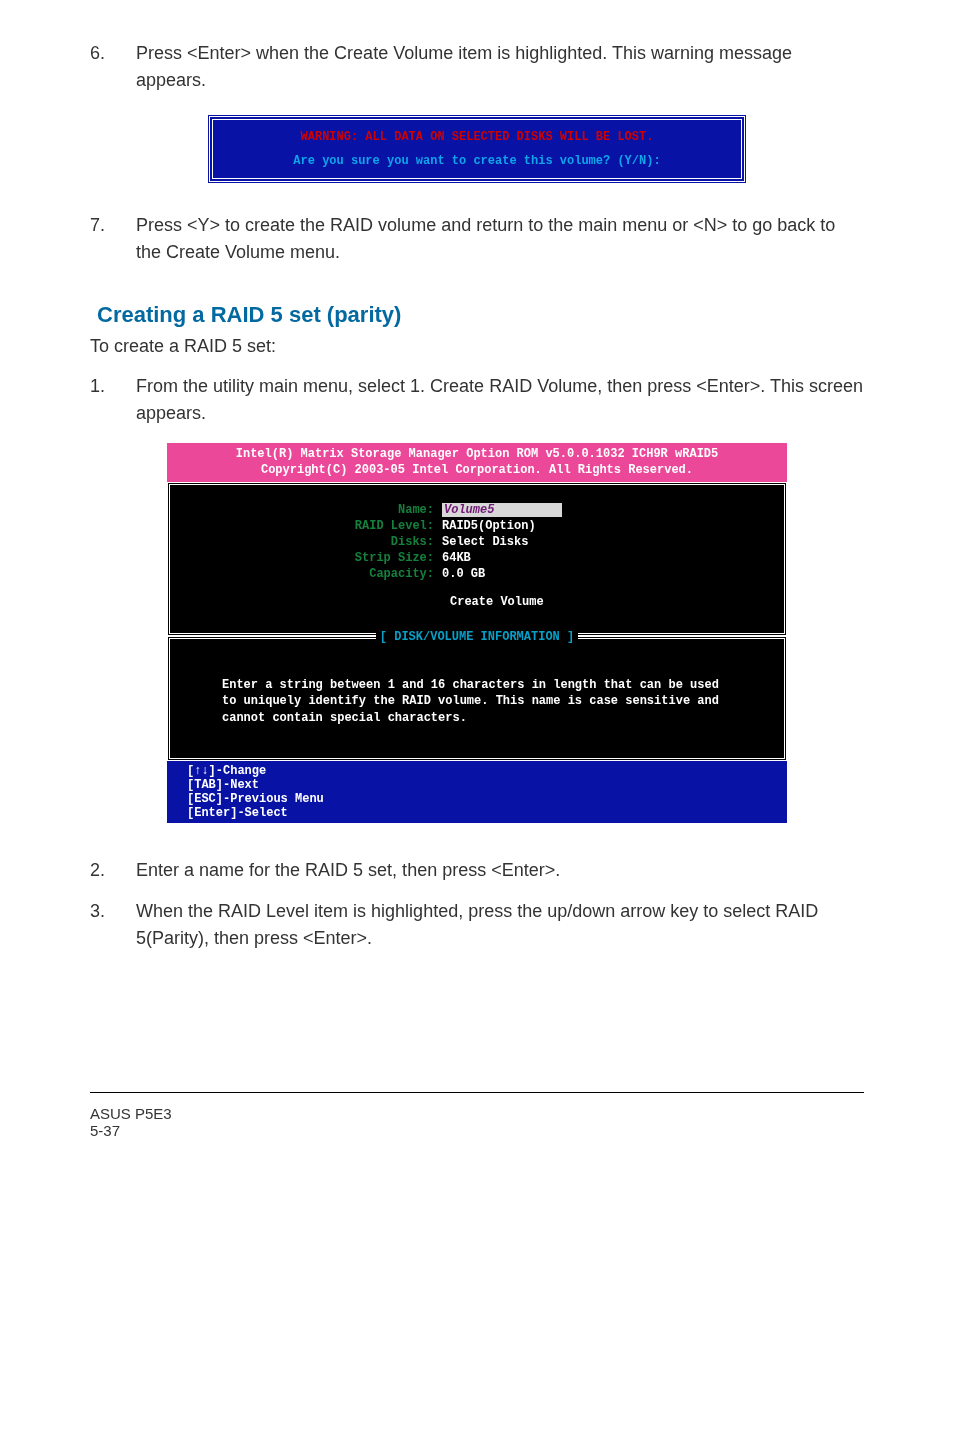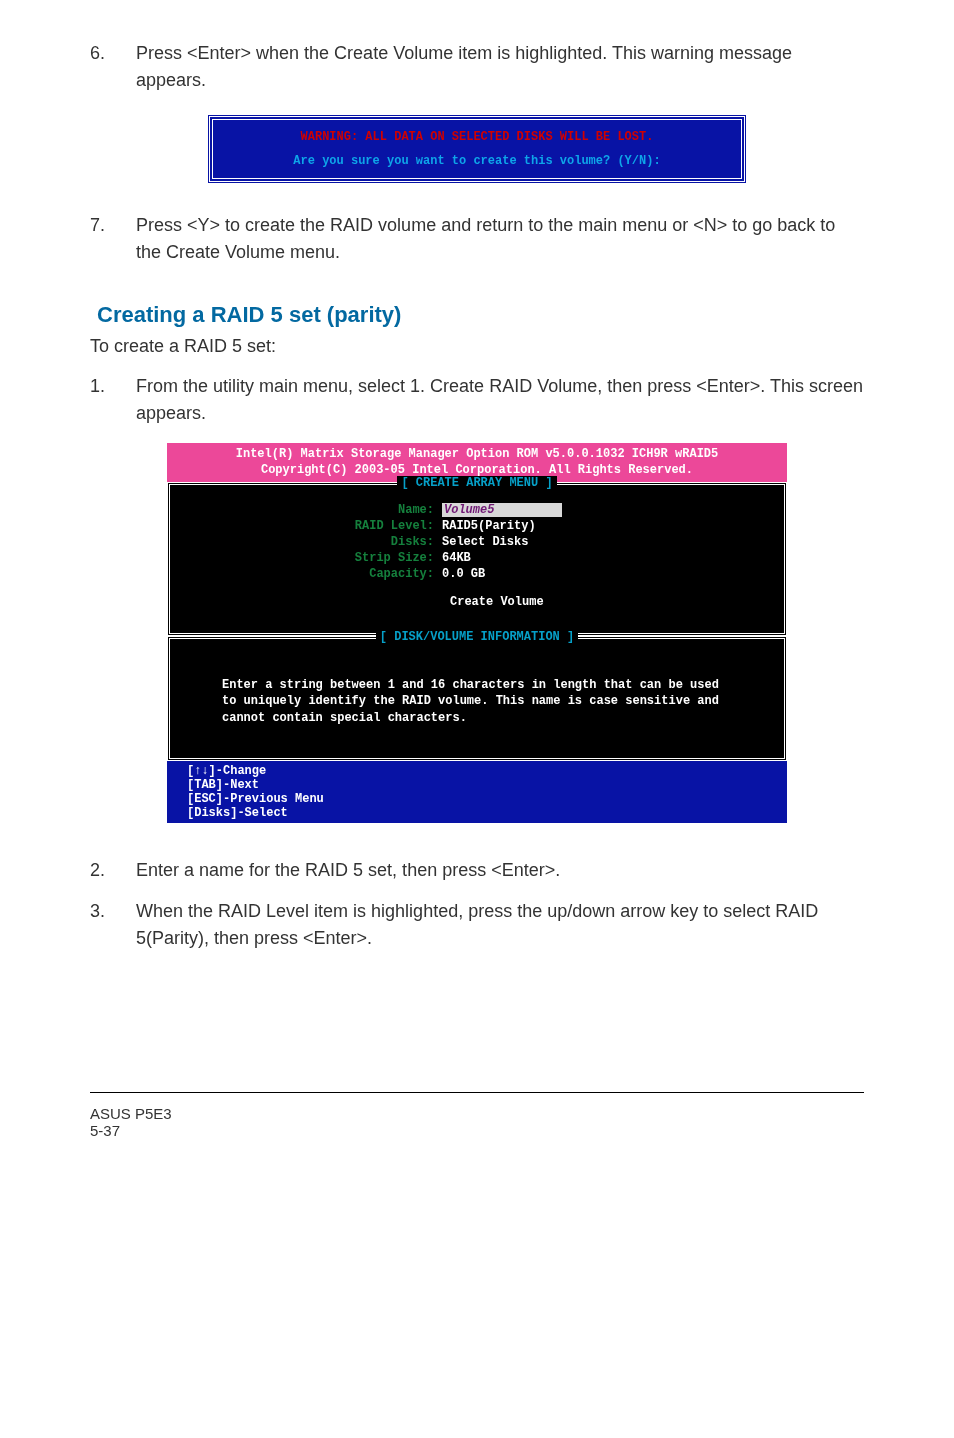--- a/index.html
+++ b/index.html
@@ -191,31 +191,30 @@
     <div class="step-text">From the utility main menu, select 1. Create RAID Volume, then press &lt;Enter&gt;. This screen appears.</div>
   </div>
 
   <div class="bios-wrap">
     <div class="bios-header">
       <div>Intel(R) Matrix Storage Manager Option ROM v5.0.0.1032 ICH9R wRAID5</div>
       <div>Copyright(C) 2003-05 Intel Corporation. All Rights Reserved.</div>
     </div>
 
     <div class="bios-box">
-      <div class="box-title-wrap"><span class="box-title">[ CREATE ARRAY MENU ]</span></div>
 
       <div style="height:6px"></div>
 
       <div class="field-row">
         <div class="field-label">Name:</div>
         <div class="field-value"><span class="field-value-hl">Volume5</span></div>
       </div>
       <div class="field-row">
         <div class="field-label">RAID Level:</div>
-        <div class="field-value">RAID5(Parity)</div>
+        <div class="field-value">RAID5(Option)</div>
       </div>
       <div class="field-row">
         <div class="field-label">Disks:</div>
         <div class="field-value">Select Disks</div>
       </div>
       <div class="field-row">
         <div class="field-label">Strip Size:</div>
         <div class="field-value">64KB</div>
       </div>
       <div class="field-row">
@@ -232,21 +231,21 @@
         <span>Enter a string between 1 and 16 characters in length that can be used</span><br>
         <span>to uniquely identify the RAID volume. This name is case sensitive and</span><br>
         <span>cannot contain special characters.</span>
       </div>
     </div>
 
     <div class="bios-footer">
       <span>[↑↓]-Change</span>
       <span>[TAB]-Next</span>
       <span>[ESC]-Previous Menu</span>
-      <span>[Disks]-Select</span>
+      <span>[Enter]-Select</span>
     </div>
   </div>
 
   <div class="step-row">
     <div class="step-num">2.</div>
     <div class="step-text">Enter a name for the RAID 5 set, then press &lt;Enter&gt;.</div>
   </div>
   <div class="step-row">
     <div class="step-num">3.</div>
     <div class="step-text">When the RAID Level item is highlighted, press the up/down arrow key to select RAID 5(Parity), then press &lt;Enter&gt;.</div>

